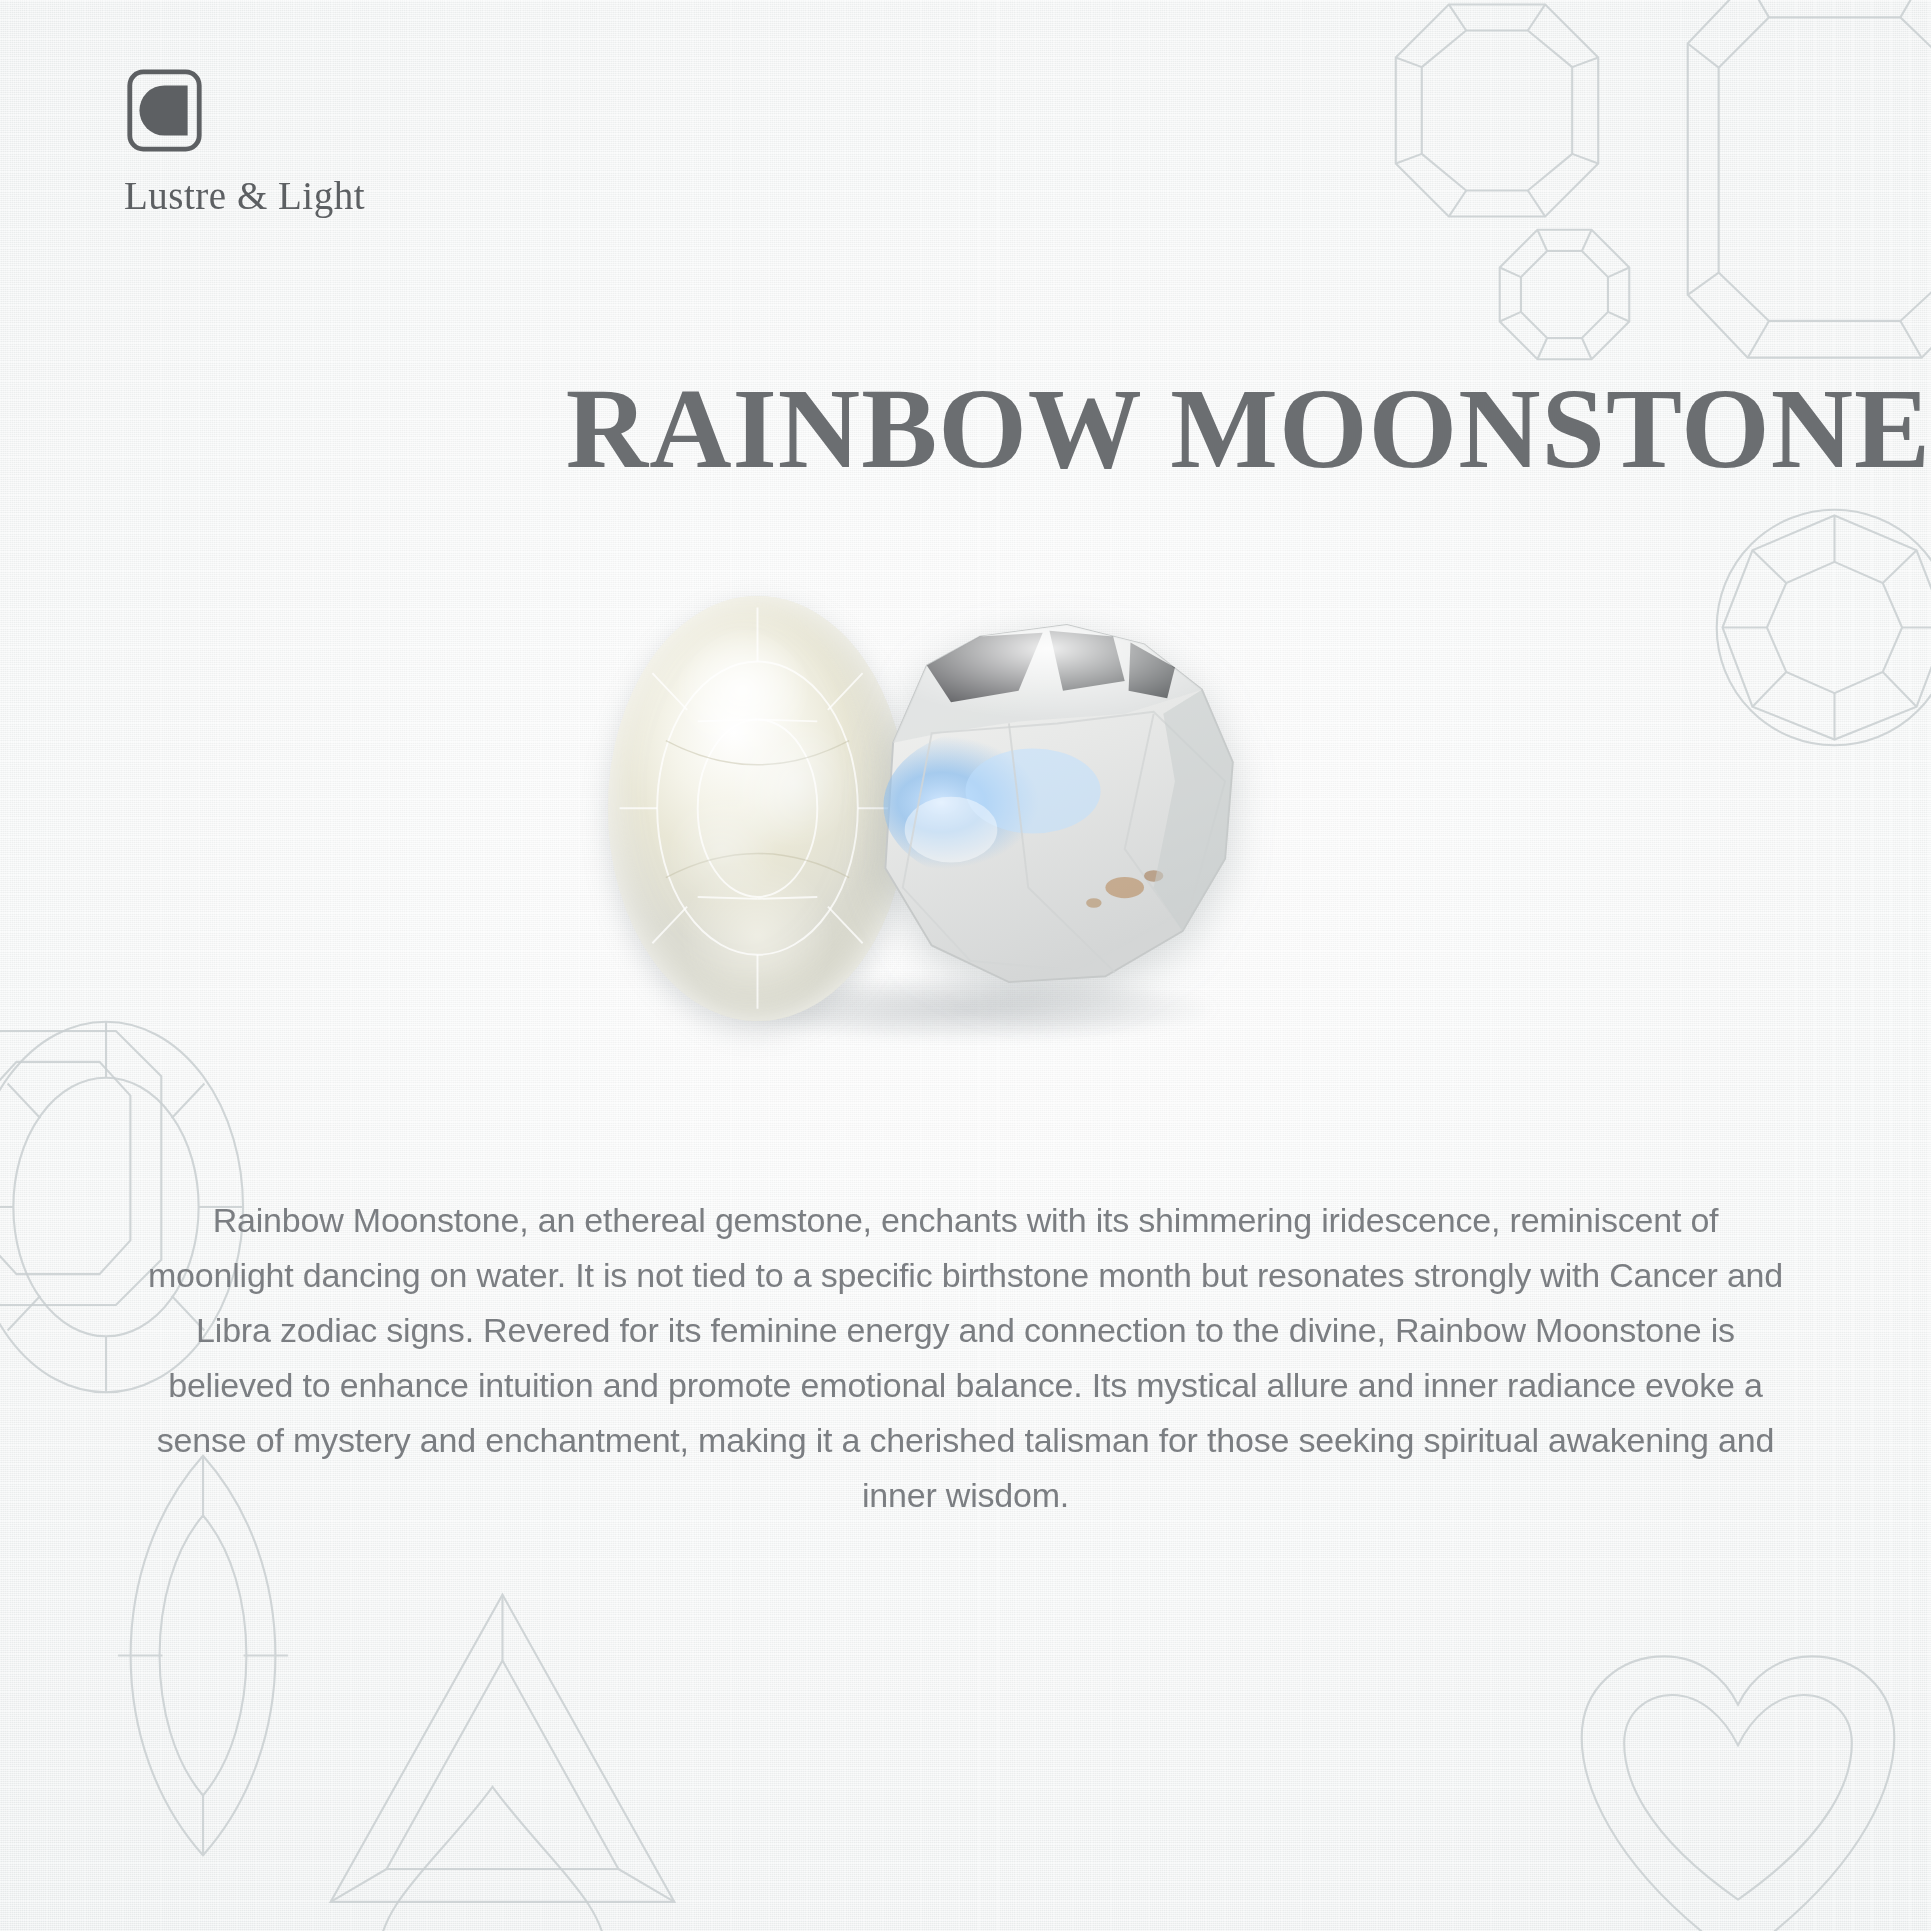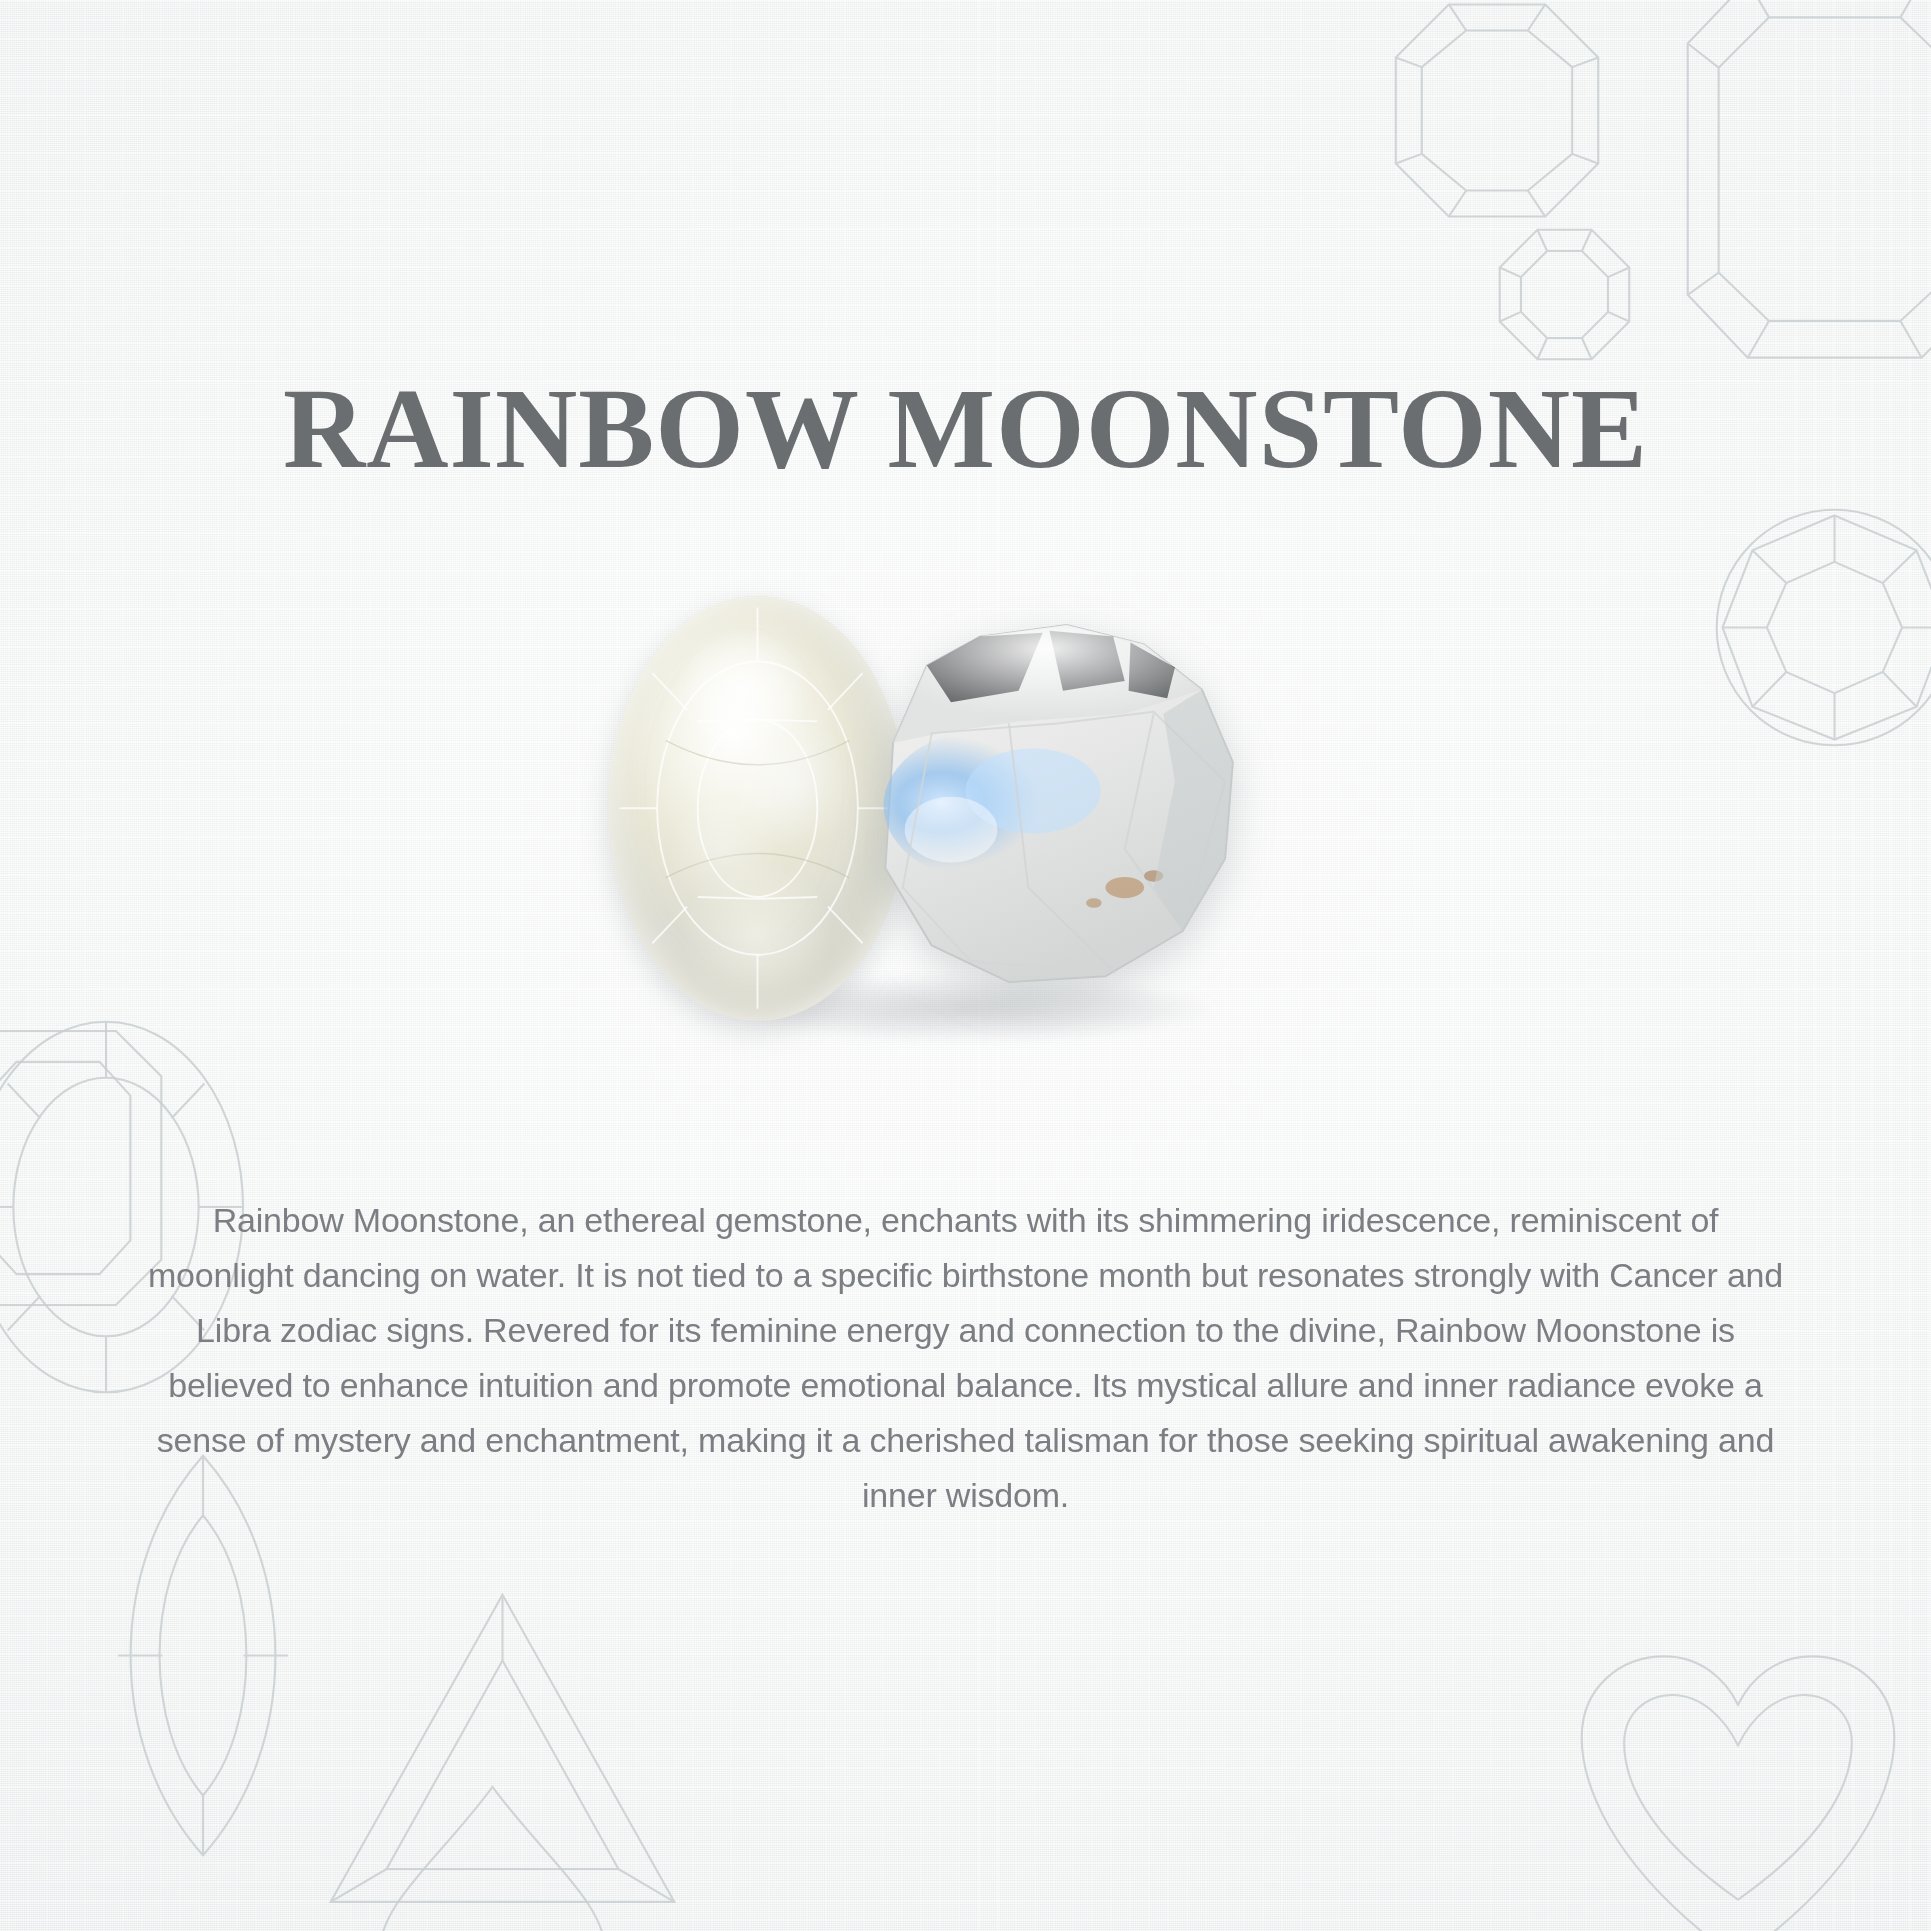--- a/index.html
+++ b/index.html
@@ -64,21 +64,21 @@
     letter-spacing: 0.5px;
     color: #5d6063;
   }
 
   
   .title {
     position: absolute;
     top: 372px;
     left: 0;
     width: 1931px;
-    text-align: center;
+    text-align: right;
     font-family: "Liberation Serif", serif;
     font-weight: bold;
     font-size: 114px;
     line-height: 1;
     letter-spacing: 1px;
     color: #6b6e71;
     text-transform: uppercase;
   }
 
   
@@ -255,20 +255,27 @@
       <path d="M180 330 C40 230 18 140 18 100 C18 48 58 16 104 16 C140 16 166 38 180 66 C194 38 220 16 256 16 C302 16 342 48 342 100 C342 140 320 230 180 330 Z"></path>
       <path d="M180 268 C80 198 62 140 62 106 C62 74 86 56 112 56 C142 56 166 80 180 108 C194 80 218 56 248 56 C274 56 298 74 298 106 C298 140 280 198 180 268 Z"></path>
     </svg>
 
     <svg style="left:367px; top:1777px;" width="251" height="290" viewBox="0 0 260 300">
       <path d="M130 10 C186 86 248 130 248 186 C248 248 194 292 130 292 C66 292 12 248 12 186 C12 130 74 86 130 10 Z"></path>
     </svg>
 
   </div>
 
+  <div class="brand">
+    <svg class="brand-mark" viewBox="0 0 84 92">
+      <rect x="6" y="6" width="72" height="80" rx="14" fill="none" stroke="#5d6063" stroke-width="5"></rect>
+      <path d="M42 20 L66 20 L66 72 L42 72 A26 26 0 0 1 42 20 Z" fill="#5d6063"></path>
+    </svg>
+    <div class="brand-name">Lustre &amp; Light</div>
+  </div>
 
   <div class="title">Rainbow Moonstone</div>
 
   <div class="gem-stage">
     <div class="gem-shadow"></div>
 
     <div class="oval-gem">
       <svg class="facets" viewBox="0 0 310 440">
         <g stroke="rgba(255,255,255,0.75)" fill="none" stroke-width="2">
           <ellipse cx="155" cy="220" rx="104" ry="152"></ellipse>

